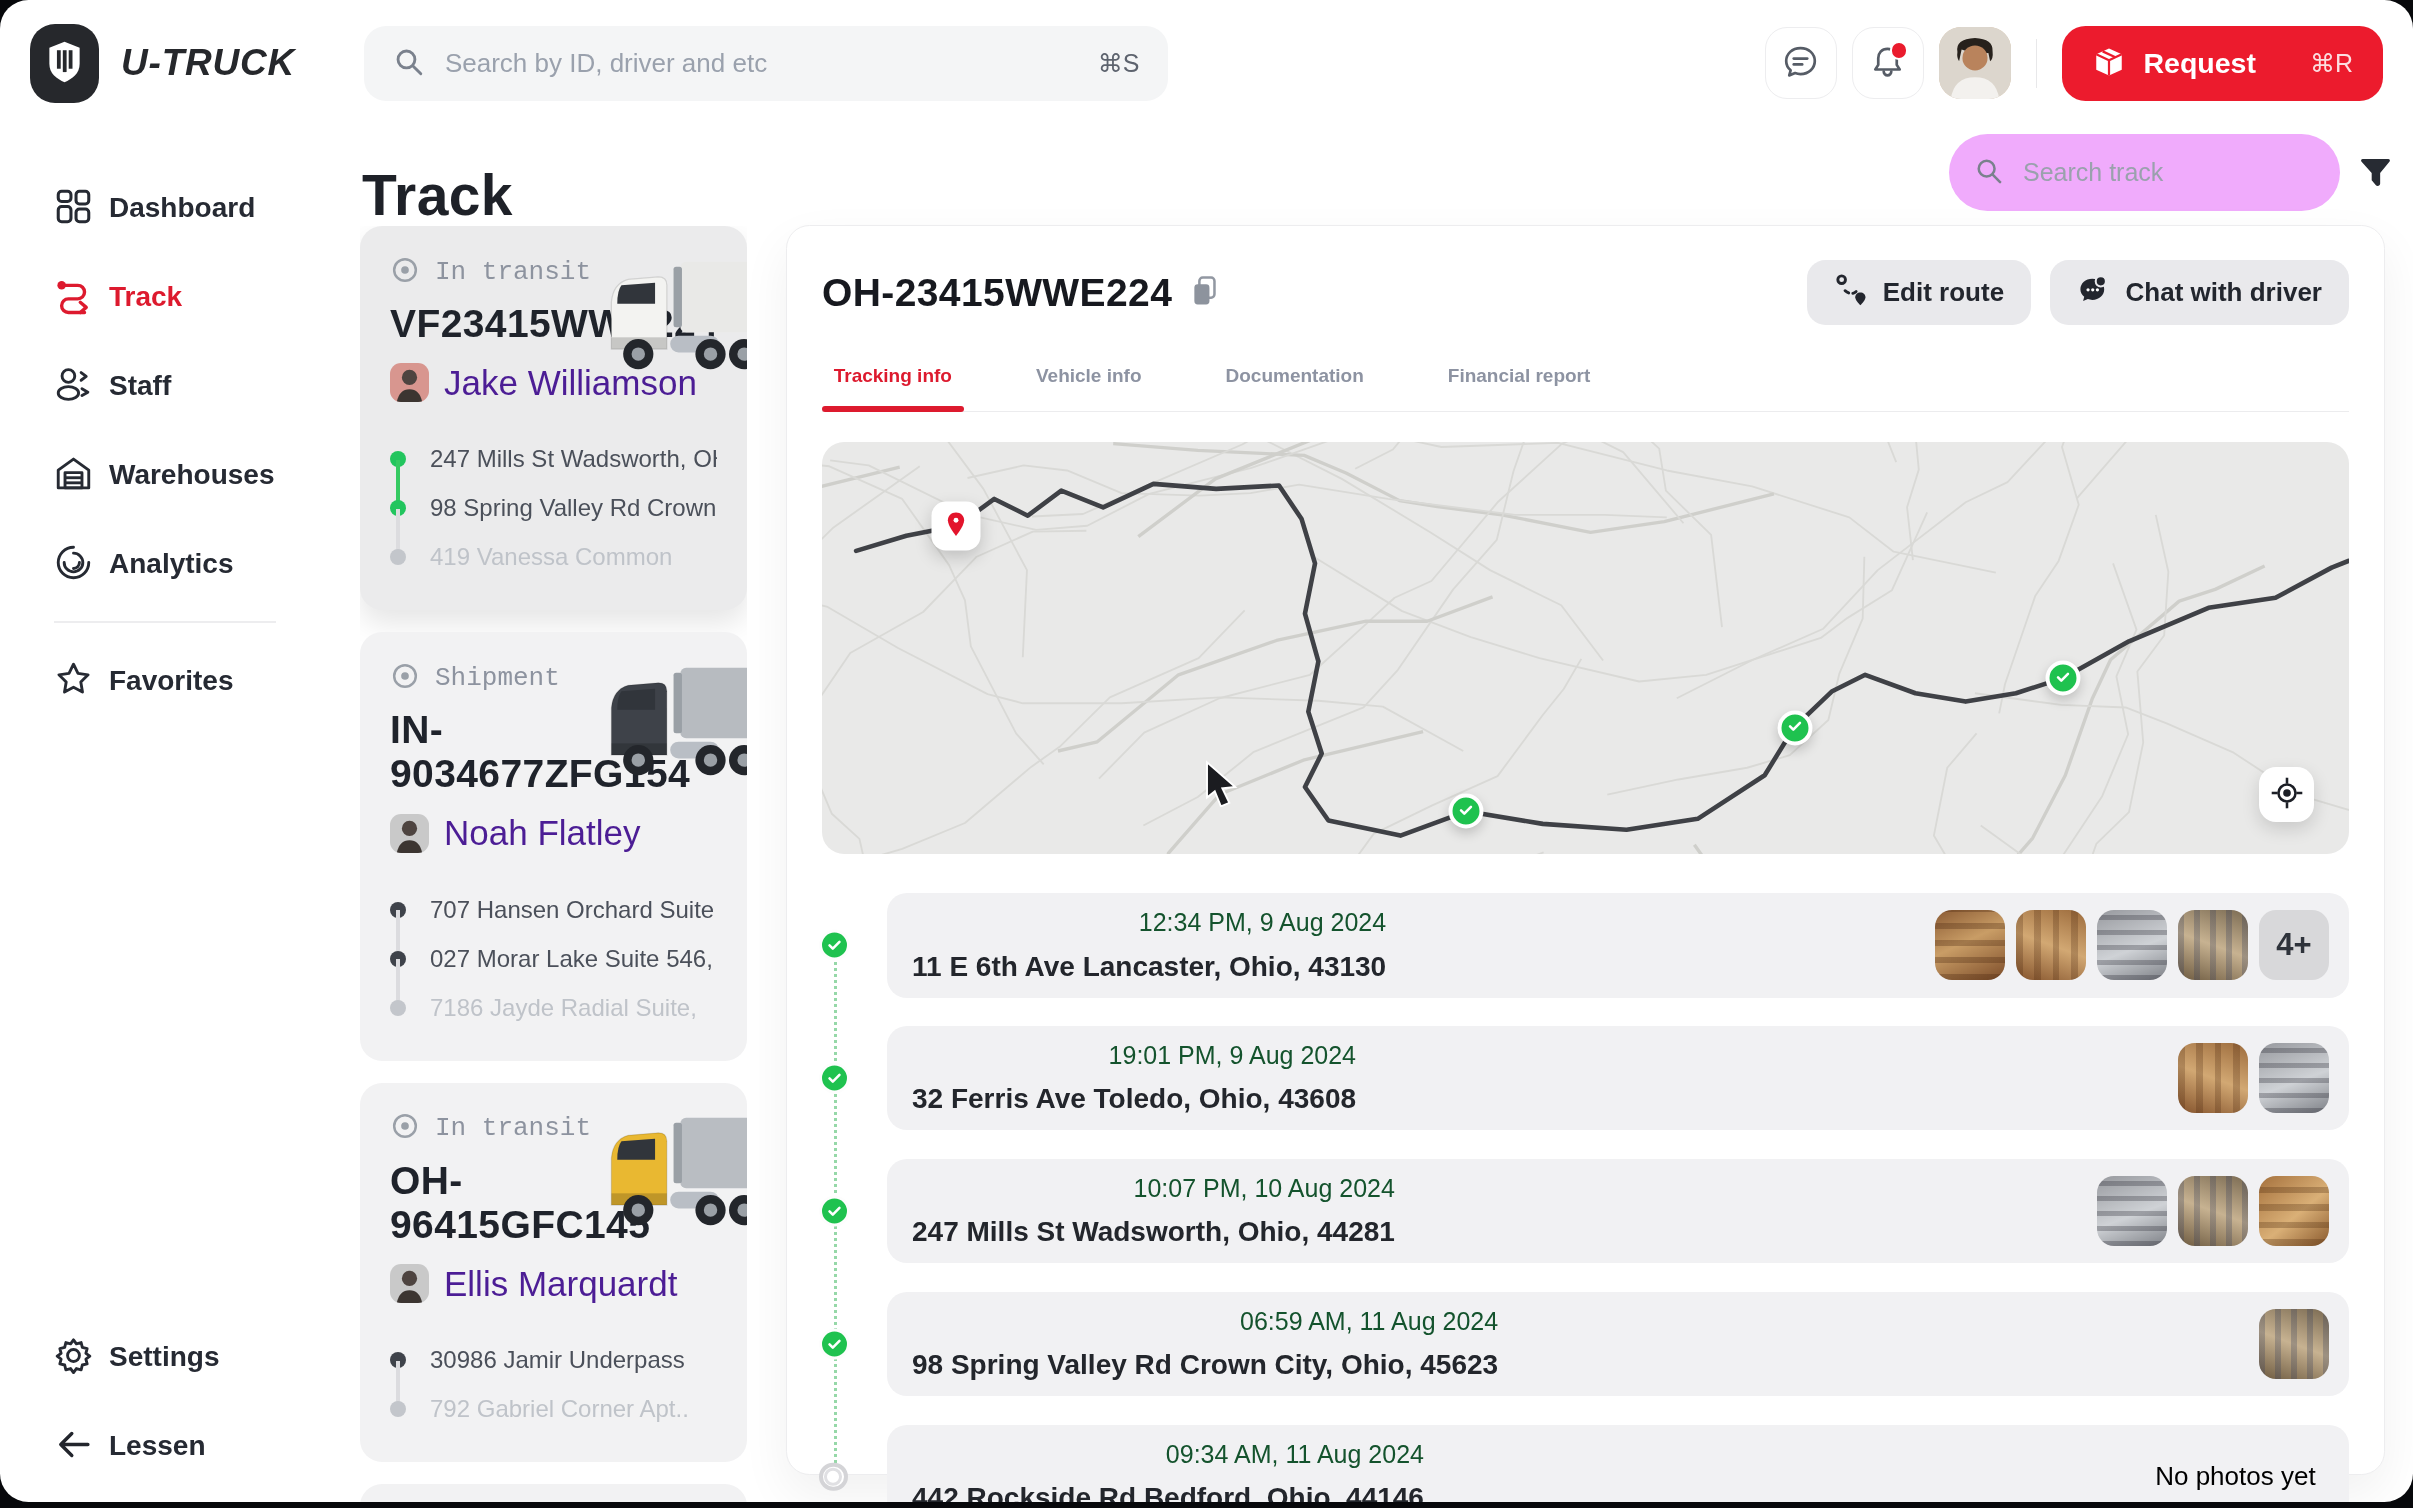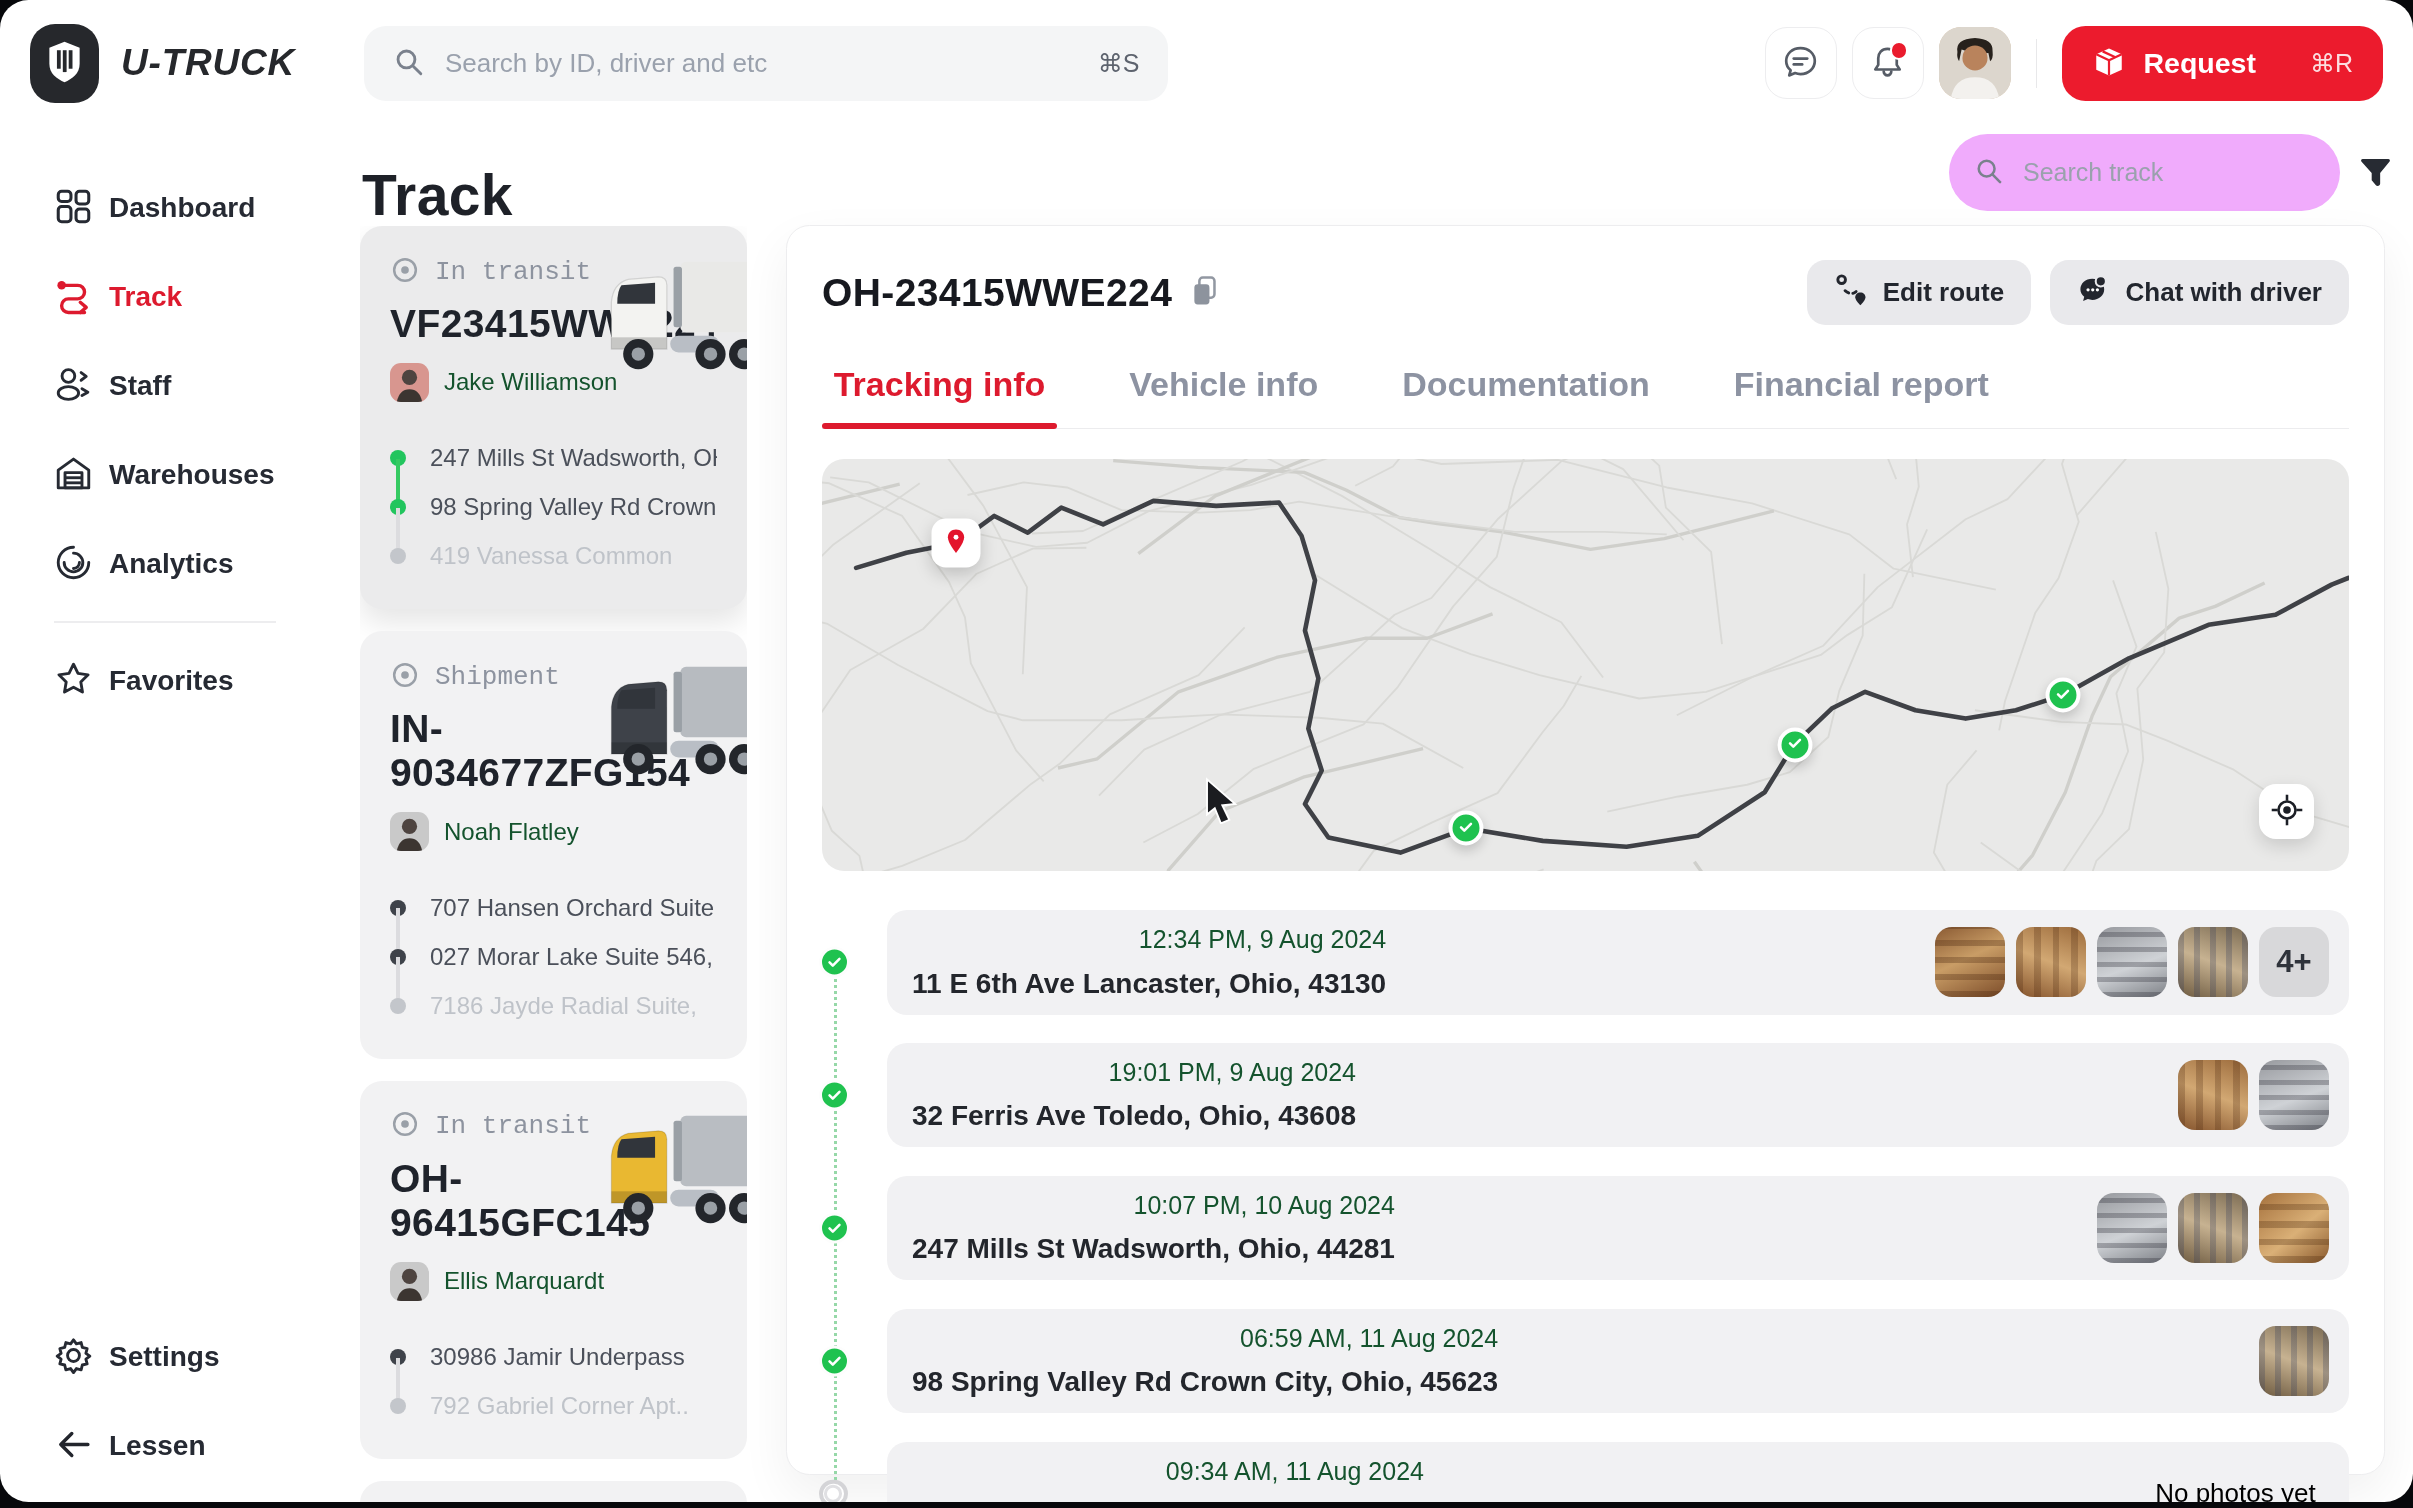--- a/index.html
+++ b/index.html
@@ -44,39 +44,39 @@
 
   
   .cards{position:absolute;left:360px;top:226px;width:387px;bottom:0;display:flex;flex-direction:column;gap:22px;overflow:hidden;}
   .card{position:relative;border-radius:22px;background:#f2f2f3;padding:28.5px 30px;box-sizing:border-box;overflow:hidden;flex:0 0 auto;cursor:pointer;}
   .card.selected{background:#ebebec;box-shadow:0 13.4px 28.5px rgba(0,0,0,.10);}
   .status-row{display:flex;align-items:center;gap:15px;font-family:Liberation Mono, monospace;}
   .status-row .st{font-size:26px;color:#8d939f;}
   .card .cid{font-size:39px;font-weight:800;color:#1f232b;margin-top:13.4px;letter-spacing:0.4px;}
   .driver-row{display:flex;align-items:center;gap:15px;margin-top:17px;}
   .d-avatar{width:39px;height:39px;border-radius:11px;overflow:hidden;flex:0 0 auto;}
-  .d-name{font-size:24px;color:#14532d;}
+  .d-name{font-size:35px;color:#4c1d95;}
   .stops{margin-top:32px;}
   .stop{position:relative;height:49px;padding-left:40px;display:flex;align-items:center;}
   .stop .dot{position:absolute;left:0;top:50%;transform:translate(0,-50%);width:16px;height:16px;border-radius:50%;}
   .stop .seg{position:absolute;left:5.9px;top:-24px;width:4.2px;height:49px;}
   .stop .txt{font-size:24px;color:#4b505a;white-space:nowrap;overflow:hidden;}
   .stop.light .txt{color:#bfc3c9;}
   .truck{position:absolute;right:-23.5px;top:28.5px;width:168px;height:126px;}
 
   
   .panel{position:absolute;left:786px;top:225px;width:1599px;height:1250px;background:#fff;border:0.8px solid #ededef;
     border-radius:23.5px;box-shadow:0 20px 50px rgba(15,15,20,.06);box-sizing:border-box;padding:34px 35px;text-align:right;}
   .panel-head{display:flex;align-items:center;}
   .panel-title{font-size:39px;font-weight:800;color:#17191f;letter-spacing:0.4px;}
   .copy-ic{margin-left:18.4px;}
   .panel-actions{margin-left:auto;display:flex;gap:18.4px;}
   .pill-btn{height:65px;border-radius:18.4px;background:#e9e9ec;display:flex;align-items:center;gap:15px;padding:0 27px;font-size:26px;font-weight:600;color:#22262e;}
   .tabs{display:flex;gap:84px;margin-top:40px;padding:0 11.7px;}
-  .tab{font-size:34px;font-weight:600;color:#8d93a2;position:relative;padding-bottom:23.5px;cursor:pointer;}
+  .tab{font-size:19px;font-weight:600;color:#8d93a2;position:relative;padding-bottom:23.5px;cursor:pointer;}
   .tab.active{color:var(--accent-red);font-weight:700;}
   .tab.active::after{content:"";position:absolute;left:-11.7px;right:-11.7px;bottom:-1.7px;height:5.9px;border-radius:4.2px;background:var(--accent-red);}
   .tabs-line{height:1.7px;background:#ececee;margin-top:0;}
 
   
   .map{position:relative;margin-top:30px;height:412px;border-radius:22px;overflow:hidden;background:#e9e9e8;}
   .map svg.roads{position:absolute;inset:0;}
   .marker{position:absolute;transform:translate(-50%,-50%);}
   .pin-tile{width:49px;height:49px;background:#fff;border-radius:14.2px;box-shadow:0 6.7px 17px rgba(0,0,0,.18);display:flex;align-items:center;justify-content:center;}
   .chk{width:35px;height:35px;border-radius:50%;background:var(--green);border:4.2px solid #fff;box-shadow:0 5px 11.7px rgba(0,0,0,.18);display:flex;align-items:center;justify-content:center;box-sizing:border-box;}

